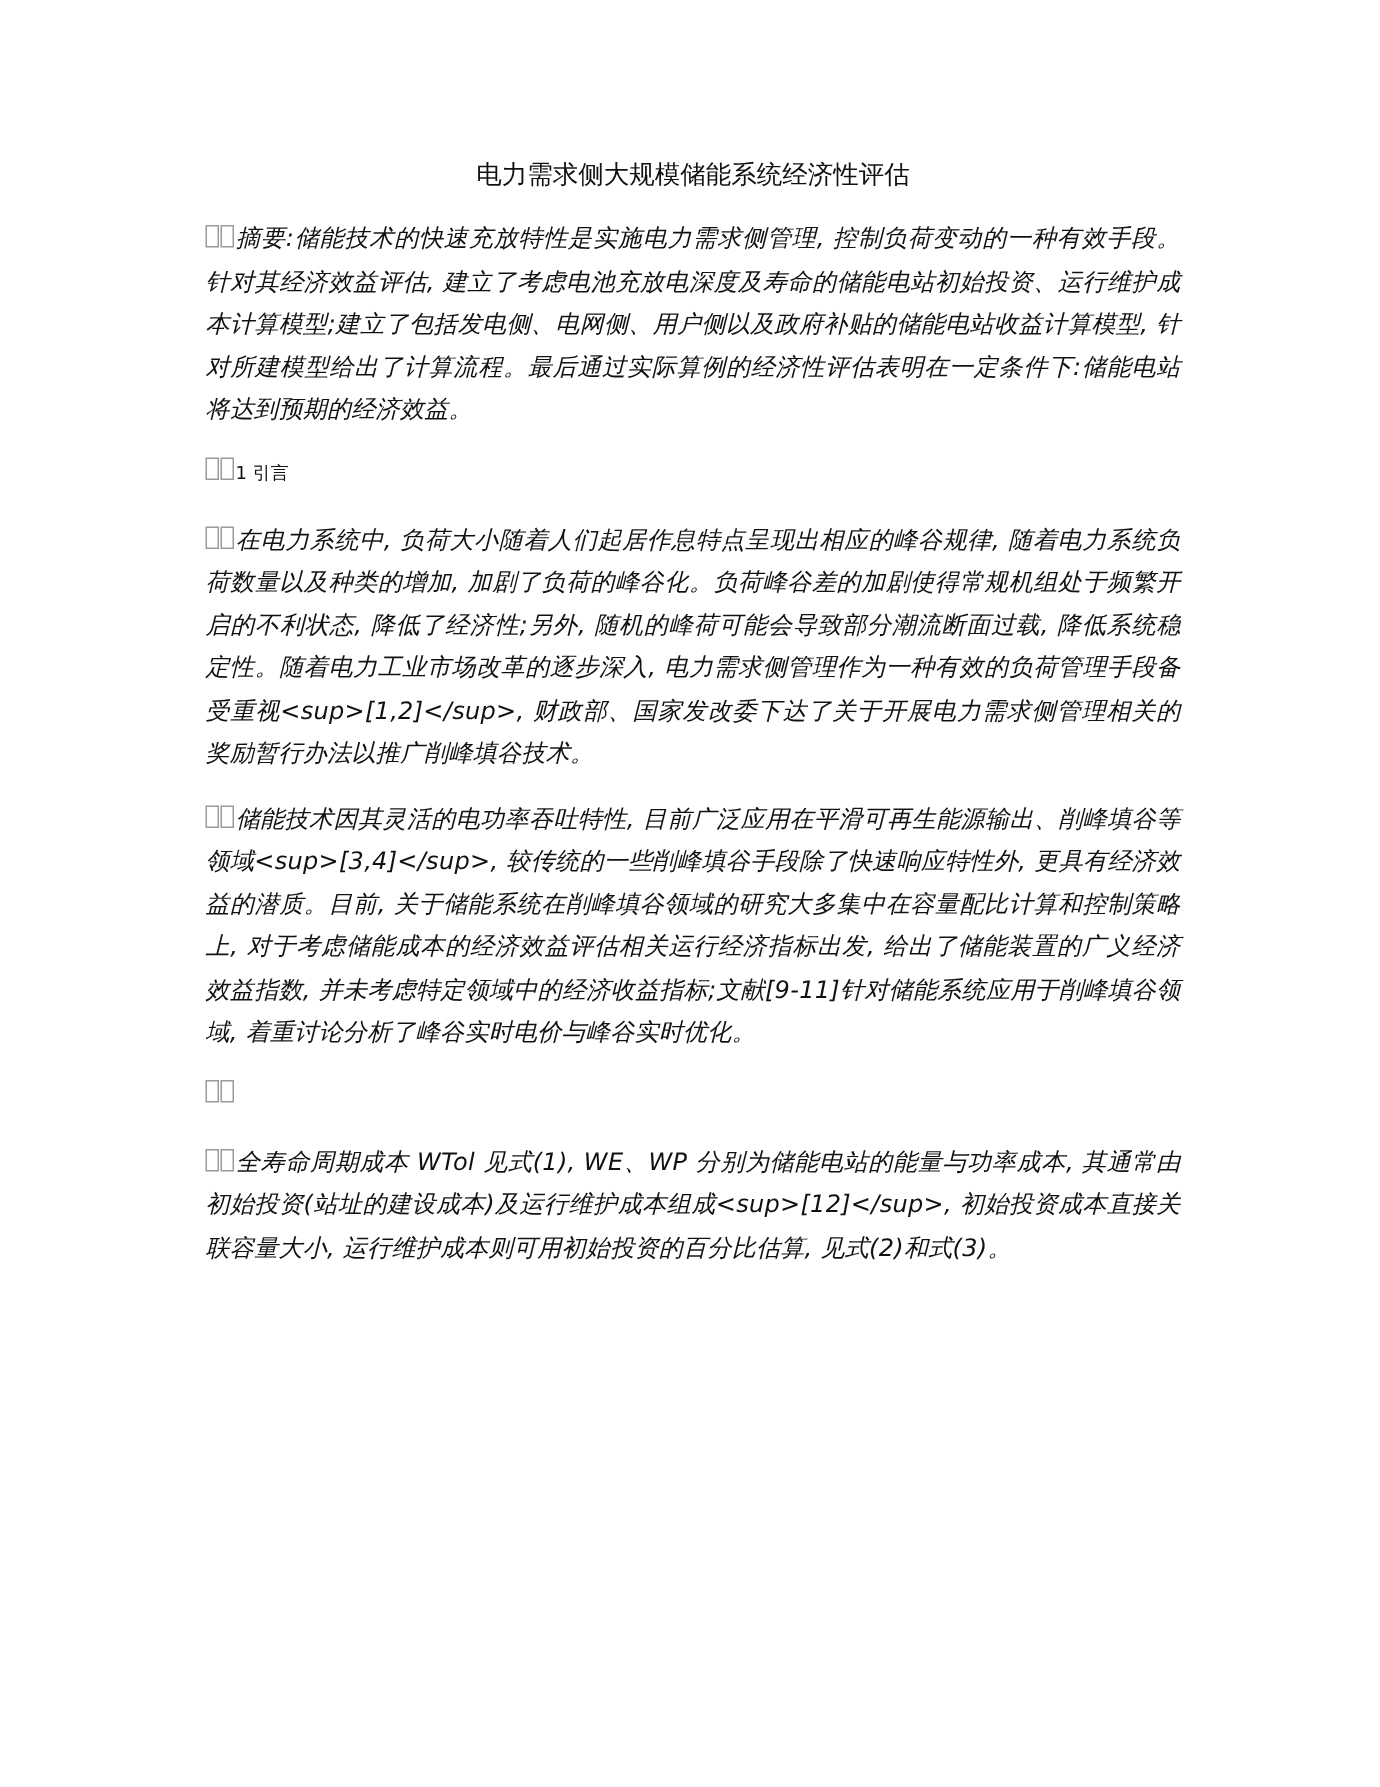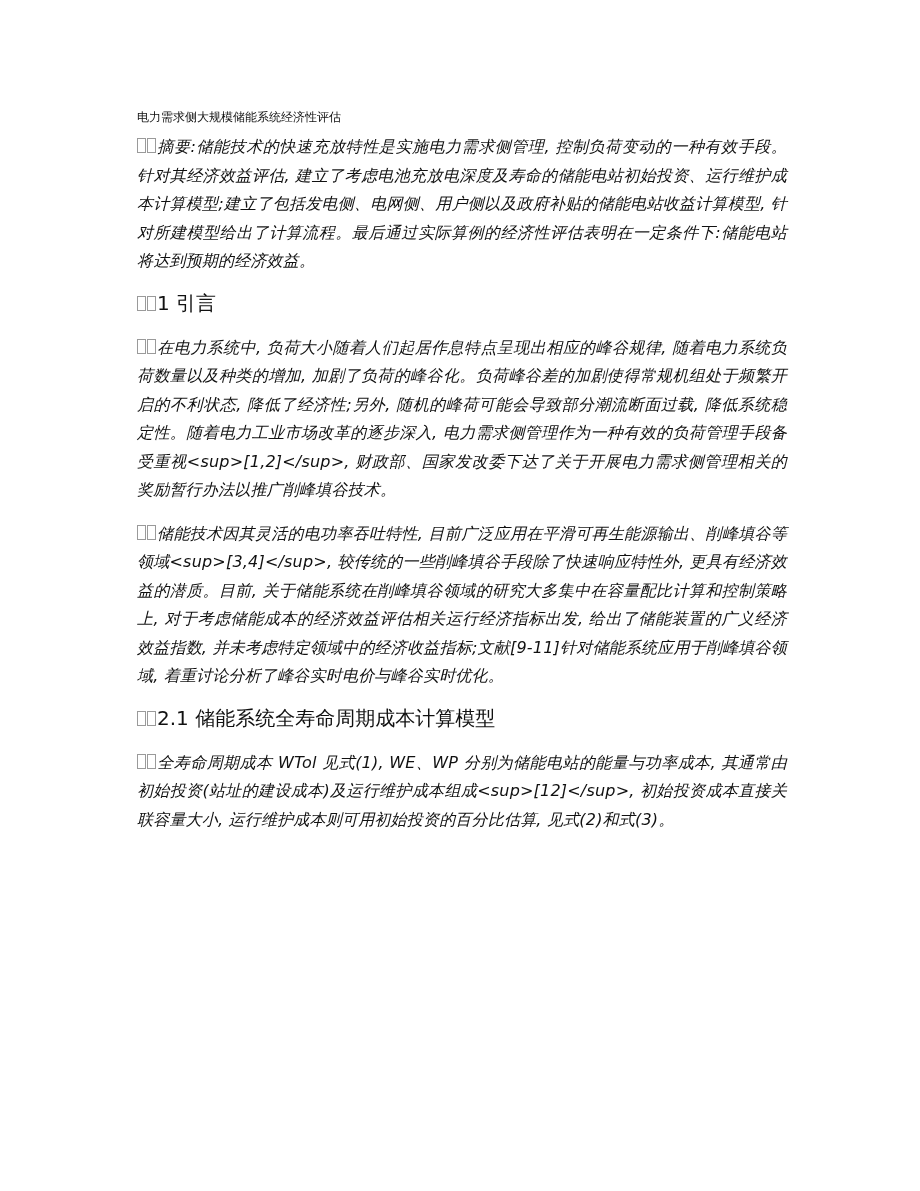--- a/index.html
+++ b/index.html
@@ -24,26 +24,27 @@
   .para {
     font-size: 16px;
     line-height: 28.5px;
     margin: 0 0 15px 0;
     text-align: justify;
     letter-spacing: 0.2px;
     word-break: break-all;
     font-style: italic;
   }
   .title {
-    font-size: 12px;
+    font-size: 17px;
     line-height: 24px;
-    margin: 0 0 4px 0;
+    margin: 0 0 16px 0;
+    text-align: center;
   }
   .heading {
-    font-size: 20px;
+    font-size: 12px;
     line-height: 24px;
     margin: 0 0 19px 0;
   }
   .box {
     display: inline-block;
     width: 7px;
     height: 13px;
     border: 1px solid #9a9a9a;
     margin-right: 1px;
     vertical-align: -1px;
@@ -60,17 +61,17 @@
 
   <div class="heading"><span class="box"></span><span class="box"></span><span>1 引言</span></div>
 
   <p class="para"><span class="box"></span><span class="box"></span><span>在电力系统中, 负荷大小随着人们起居作息特点呈现出相应的峰谷规律, 随着电力系统负荷数量以及种类的增加, 加剧了负荷的峰谷化。负荷峰谷差的加剧使得常规机组处于频繁开启的不利状态, 降低了经济性;另外, 随机的峰荷可能会导致部分潮流断面过载, 降低系统稳定性。随着电力工业市场改革的逐步深入, 电力需求侧管理作为一种有效的负荷管理手段备受重视&lt;sup&gt;[1,2]&lt;/sup&gt;, 财政部、国家发改委下达了关于开展电力需求侧管理相关的奖励暂行办法以推广削峰填谷技术。</span></p>
 
   <p class="para"><span class="box"></span><span class="box"></span><span>储能技术因其灵活的电功率吞吐特性, 目前广泛应用在平滑可再生能源输出、削峰填谷等领域&lt;sup&gt;[3,4]&lt;/sup&gt;, 较传统的一些削峰填谷手段除了快速响应特性外, 更具有经济效益的潜质。目前, 关于储能系统在削峰填谷领域的研究大多集中在容量配比计算和控制策略上, 对于考虑储能成本的经济效益评估相关运行经济指标出发, 给出了储能装置的广义经济效益指数, 并未考虑特定领域中的经济收益指标;文献[9-11]针对储能系统应用于削峰填谷领域, 着重讨论分析了峰谷实时电价与峰谷实时优化。</span></p>
 
 
 
 
-  <div class="heading"><span class="box"></span><span class="box"></span><span>2.1 储能系统全寿命周期成本计算模型</span></div>
+  <div class="heading"><span class="box"></span><span class="box"></span></div>
 
   <p class="para"><span class="box"></span><span class="box"></span><span>全寿命周期成本 WTol 见式(1), WE、WP 分别为储能电站的能量与功率成本, 其通常由初始投资(站址的建设成本)及运行维护成本组成&lt;sup&gt;[12]&lt;/sup&gt;, 初始投资成本直接关联容量大小, 运行维护成本则可用初始投资的百分比估算, 见式(2)和式(3)。</span></p>
 
 </div>
 
 </body></html>

